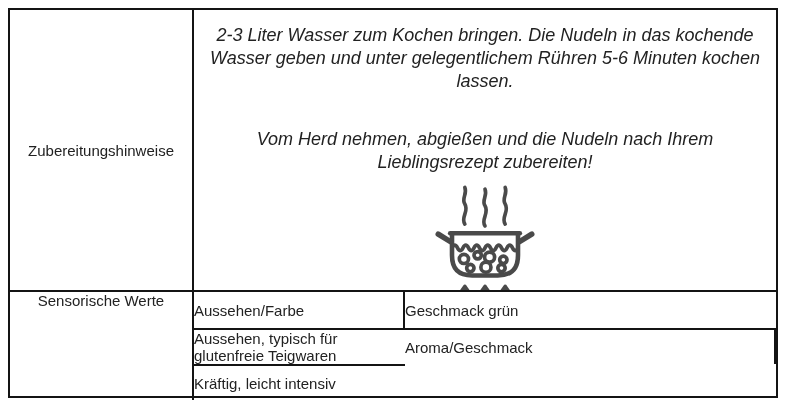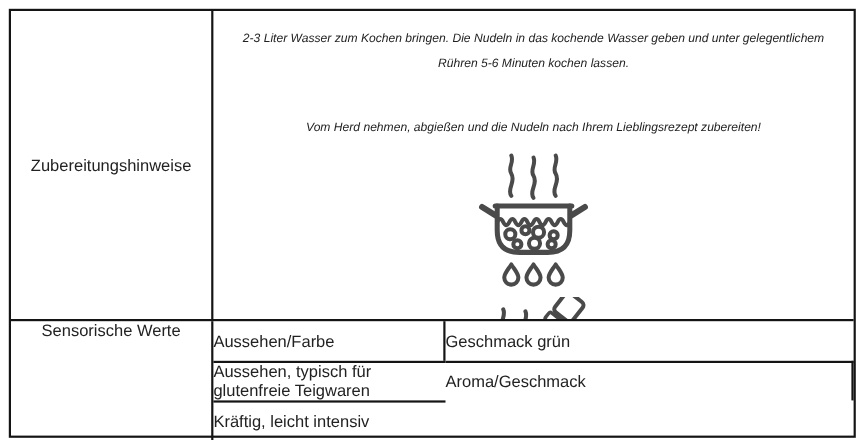--- a/index.html
+++ b/index.html
@@ -23,21 +23,21 @@
     border-bottom: 2px solid var(--border, #111);
   }
   .label-cell {
     width:184px; flex:0 0 184px;
     border-right: 2px solid var(--border, #111);
     display:flex; align-items:center; justify-content:center;
     text-align:center; font-size:15px; padding:0 22px;
   }
   .prep-cell { flex:1; padding-top:14px; overflow:hidden; }
   .instructions {
-    font-style: italic; font-size:11px; line-height:23px;
+    font-style: italic; font-size:18px; line-height:23px;
     text-align:center; max-width:556px; margin:0 auto;
     color: var(--text, #2a2a2a);
   }
   .instructions + .instructions { margin-top:35px; }
   .icons-row {
     margin-top:4px; padding:0 10px;
     display:flex; justify-content:space-between; align-items:center;flex-direction:column;
   }
   .icon { color: var(--icon, #4a4a4a); display:block; }
   .icon path, .icon circle, .icon rect, .icon line {

